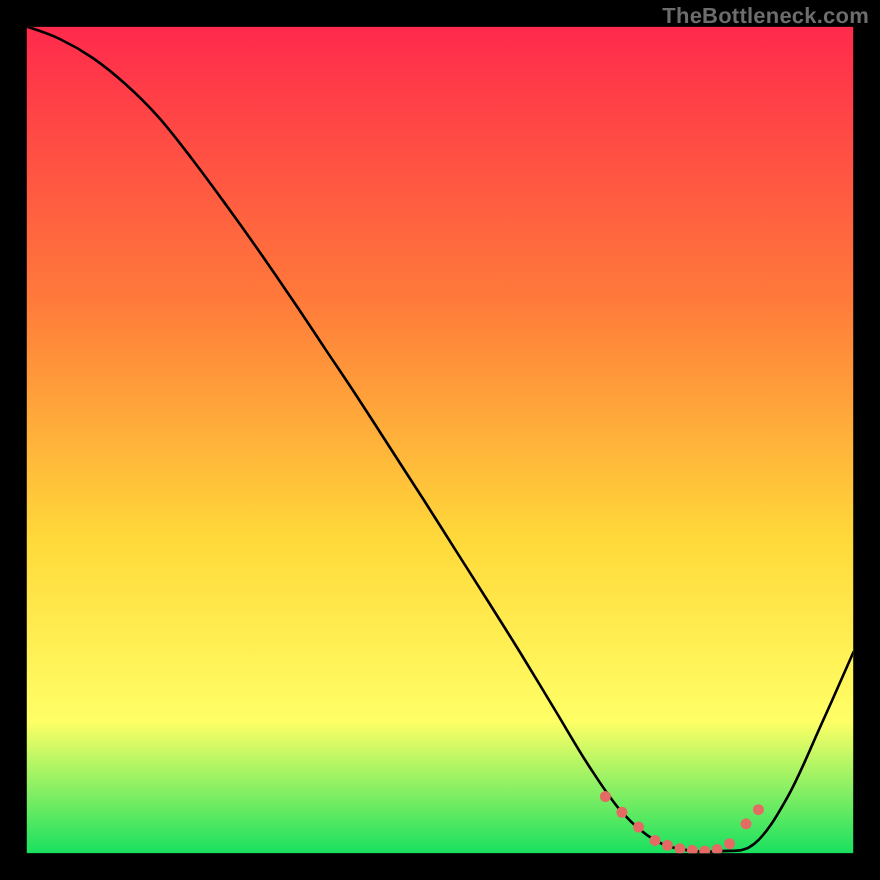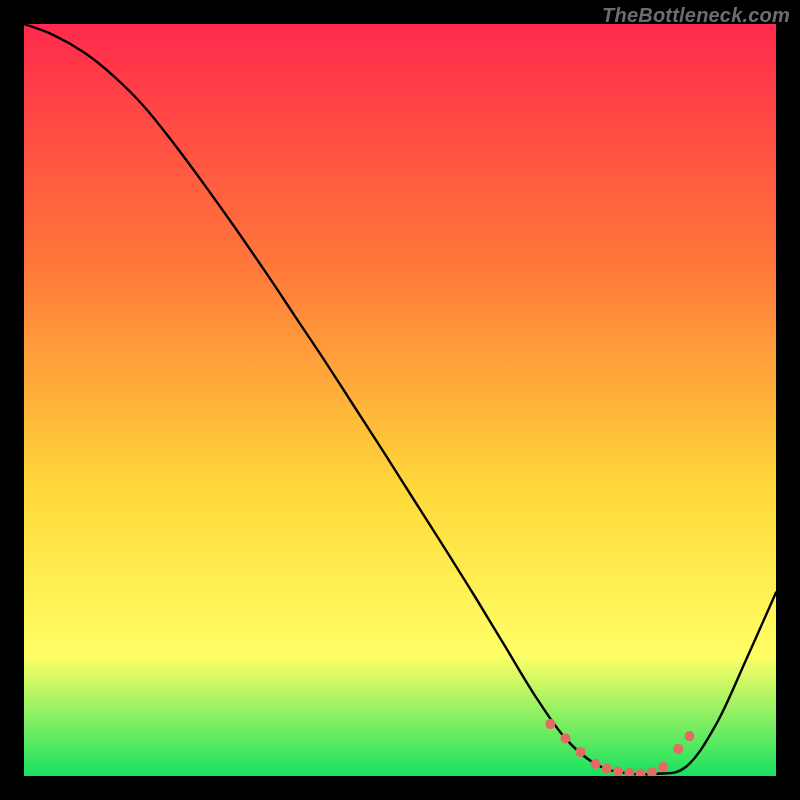--- a/index.html
+++ b/index.html
@@ -27,21 +27,20 @@
   .watermark {
     position: absolute;
     top: 4px;
     right: 10px;
     font-family: Arial, Helvetica, sans-serif;
     font-size: 20px;
     font-weight: 600;
     color: #6e6c6c;
     letter-spacing: 0.2px;
     pointer-events: none;
-    font-style: italic;
   }
   svg { display: block; }
 </style>
 </head>
 <body>
 
 <div class="container">
 
   <div class="plot-area">
     <svg id="chart-svg" width="752" height="752" viewBox="0 0 752 752">

